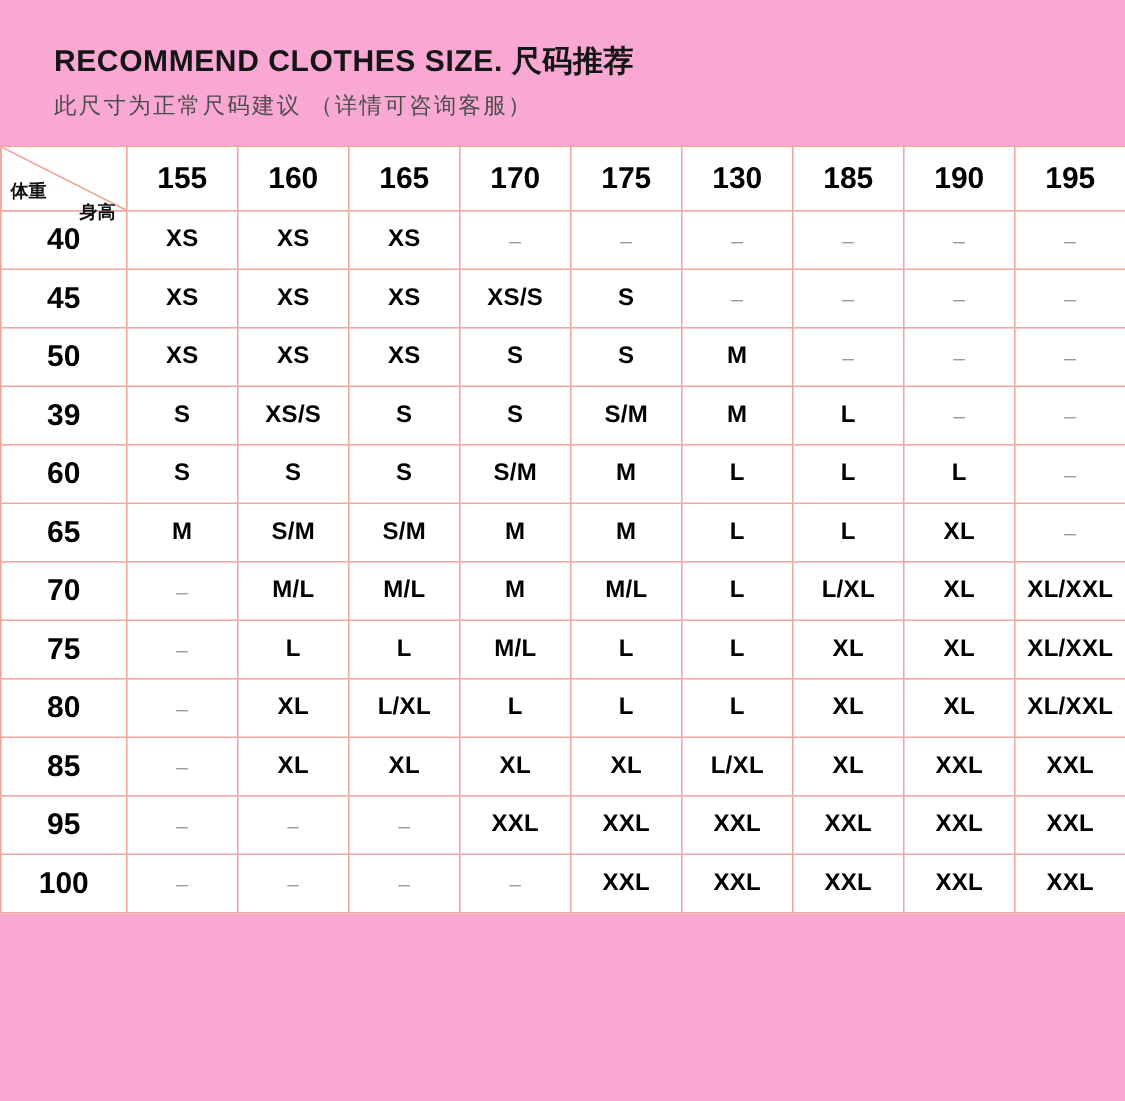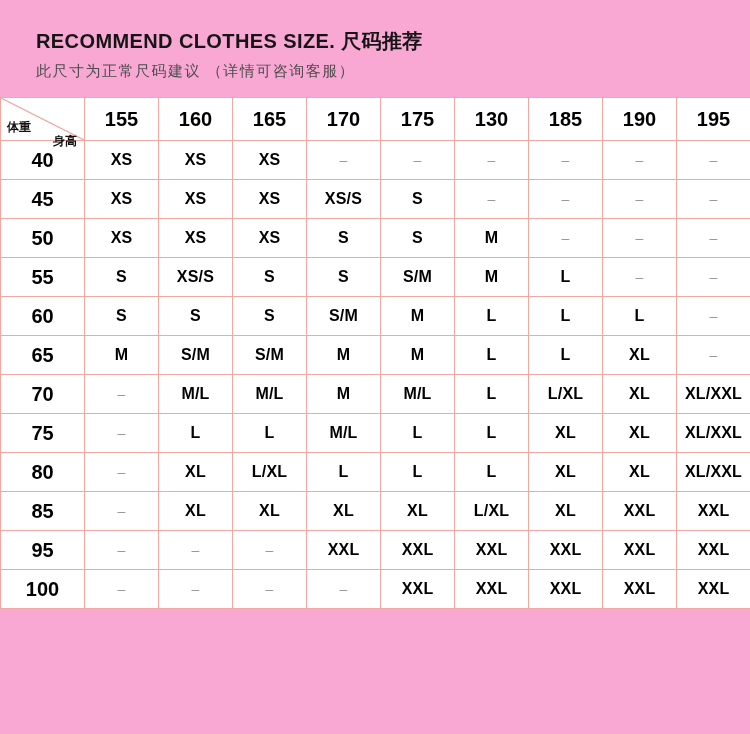--- a/index.html
+++ b/index.html
@@ -89,21 +89,21 @@
           <td class="size">XS</td>
           <td class="size">XS</td>
           <td class="size">S</td>
           <td class="size">S</td>
           <td class="size">M</td>
           <td class="size dash">–</td>
           <td class="size dash">–</td>
           <td class="size dash">–</td>
         </tr>
         <tr>
-          <td class="weight">55</td>
+          <td class="weight">39</td>
           <td class="size">S</td>
           <td class="size">XS/S</td>
           <td class="size">S</td>
           <td class="size">S</td>
           <td class="size">S/M</td>
           <td class="size">M</td>
           <td class="size">L</td>
           <td class="size dash">–</td>
           <td class="size dash">–</td>
         </tr>

